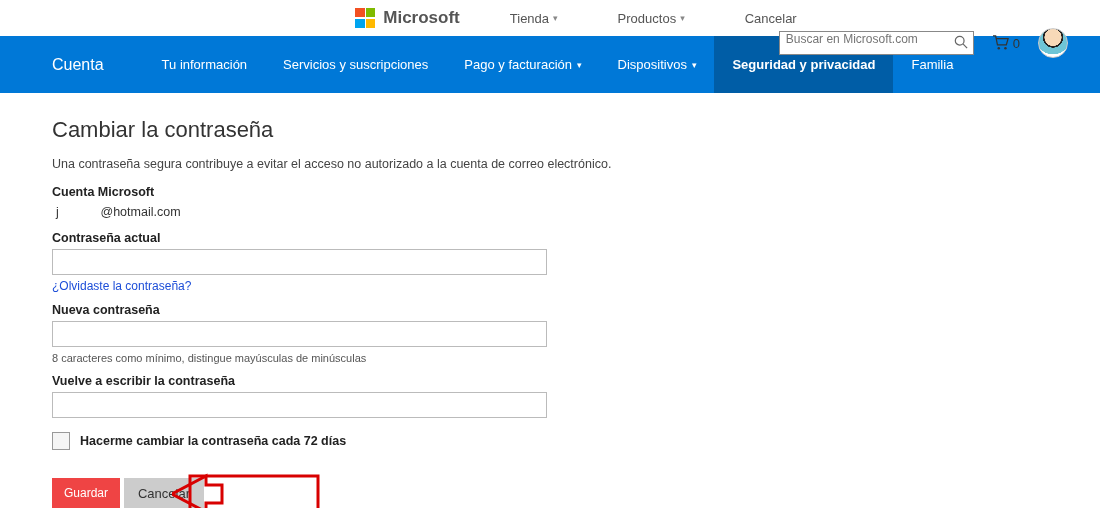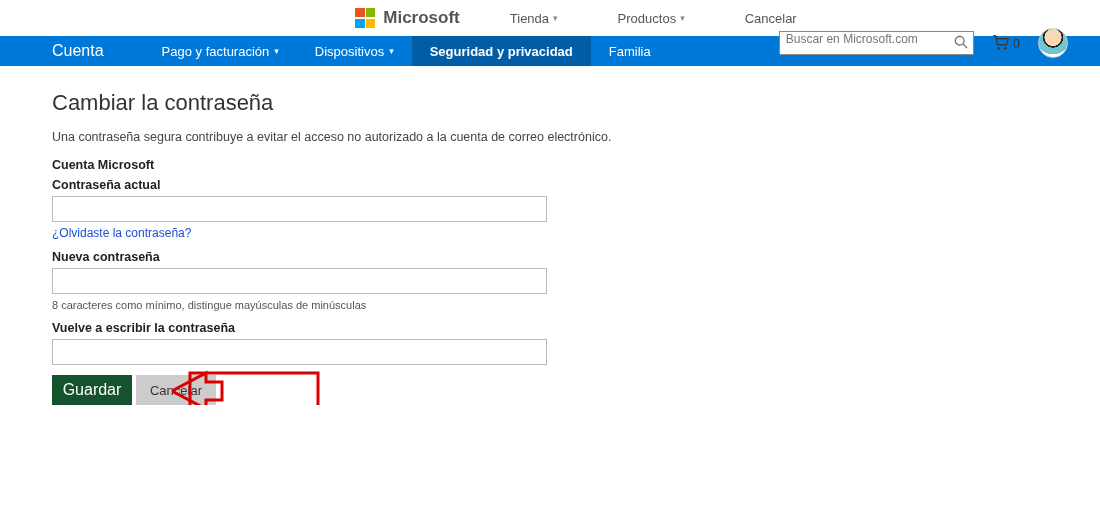--- a/index.html
+++ b/index.html
@@ -20,21 +20,21 @@
     .top-nav-item { color:#555; font-size:13px; cursor:pointer; display:flex; align-items:center; gap:4px; }
     .chev-down { font-size:9px; color:#888; }
     .top-right { margin-left:auto; display:flex; align-items:center; gap:18px; margin-right:32px; }
     .search-wrap { position:relative; }
     .search-input { width:195px; height:24px; border:1px solid #888; padding:2px 26px 11px 6px; font-size:12px; color:#555; }
     .search-icon { position:absolute; right:6px; top:4px; color:#666; font-size:13px; }
     .cart { display:flex; align-items:center; gap:3px; color:#333; font-size:13px; cursor:pointer; }
     .avatar { width:30px; height:30px; border-radius:50%; background: radial-gradient(circle at 50% 30%, #f7d9b8 35%, #222 36% 42%, #6ec5d6 43% 70%, #fff 71%); border:1px solid #ccc; cursor:pointer; }
 
     
-    .blue-bar { background:#0078d7; height:30px; display:flex; align-items:stretch; color:#fff; }
+    .blue-bar { background:#0078d7; height:57px; display:flex; align-items:stretch; color:#fff; }
     .blue-inner { margin-left:52px; display:flex; align-items:stretch; }
     .account-label { font-size:16px; font-weight:400; display:flex; align-items:center; margin-right:40px; }
     .blue-nav { display:flex; align-items:stretch; }
     .blue-item { display:flex; align-items:center; padding:0 18px; font-size:13px; color:#fff; cursor:pointer; gap:5px; }
     .blue-item.active { background:#005da6; font-weight:600; }
     .chev-white { font-size:9px; }
 
     
     .main { margin-left:52px; margin-top:24px; max-width: 900px; }
     .page-title { font-size:22px; font-weight:300; color:#333; margin-bottom:14px; }
@@ -46,21 +46,21 @@
     .field-label { font-size:12.5px; font-weight:600; color:#222; margin-bottom:4px; }
     .text-input { width:495px; height:26px; border:1px solid #bbb; padding:2px 6px; font-size:13px; background:#fff; }
     .forgot-link { font-size:12px; color:#1d4ed8; margin-top:4px; display:inline-block; cursor:pointer; }
     .hint { font-size:11px; color:#555; margin-top:5px; }
 
     .checkbox-row { display:flex; align-items:center; gap:10px; margin-top:14px; margin-bottom:28px; }
     .checkbox { width:18px; height:18px; border:1px solid #999; background:#f5f5f5; cursor:pointer; }
     .checkbox-label { font-size:12.5px; font-weight:600; color:#222; }
 
     .button-row { display:flex; align-items:center; gap:0; position:relative; }
-    .btn-primary { background:#14532d; color:#fff; border:none; width:80px; height:30px; font-size:16px; cursor:pointer; }
+    .btn-primary { background:#ef4444; color:#fff; border:none; width:68px; height:30px; font-size:12px; cursor:pointer; }
     .btn-secondary { background:#ccc; color:#333; border:none; width:80px; height:30px; font-size:13px; cursor:pointer; margin-left:4px; }
 
     .arrow-annotation { position:absolute; left:120px; top:-6px; pointer-events:none; }
   </style>
 </head>
 <body>
 
 <div class="top-header">
   <div class="top-left">
     <div class="ms-logo">
@@ -106,20 +106,26 @@
     </div>
     <div class="avatar"></div>
   </div>
 </div>
 
 <div class="blue-bar">
   <div class="blue-inner">
     <div class="account-label">Cuenta</div>
     <div class="blue-nav">
       <div class="blue-item">
+        <span>Tu información</span>
+      </div>
+      <div class="blue-item">
+        <span>Servicios y suscripciones</span>
+      </div>
+      <div class="blue-item">
         <span>Pago y facturación</span>
         <span class="chev-white">▾</span>
       </div>
       <div class="blue-item">
         <span>Dispositivos</span>
         <span class="chev-white">▾</span>
       </div>
       <div class="blue-item active">
         <span>Seguridad y privacidad</span>
       </div>
@@ -128,38 +134,45 @@
       </div>
     </div>
   </div>
 </div>
 
 <div class="main">
   <h1 class="page-title">Cambiar la contraseña</h1>
   <p class="desc">Una contraseña segura contribuye a evitar el acceso no autorizado a la cuenta de correo electrónico.</p>
 
   <div class="acct-label">Cuenta Microsoft</div>
+  <div class="acct-email">
+    <span>j</span>&nbsp;&nbsp;&nbsp;&nbsp;&nbsp;&nbsp;&nbsp;&nbsp;&nbsp;&nbsp;&nbsp;&nbsp;<span>@hotmail.com</span>
+  </div>
 
   <div class="field-group">
     <div class="field-label">Contraseña actual</div>
     <input type="password" class="text-input" style="">
     <div><a class="forgot-link">¿Olvidaste la contraseña?</a></div>
   </div>
 
   <div class="field-group">
     <div class="field-label">Nueva contraseña</div>
     <input type="password" class="text-input" style="">
     <div class="hint">8 caracteres como mínimo, distingue mayúsculas de minúsculas</div>
   </div>
 
   <div class="field-group">
     <div class="field-label">Vuelve a escribir la contraseña</div>
     <input type="password" class="text-input" style="">
   </div>
 
+  <div class="checkbox-row">
+    <div class="checkbox"></div>
+    <span class="checkbox-label">Hacerme cambiar la contraseña cada 72 días</span>
+  </div>
 
   <div class="button-row">
     <button class="btn-primary">Guardar</button>
     <button class="btn-secondary">Cancelar</button>
 
     <svg class="arrow-annotation" width="150" height="44" viewBox="0 0 150 44">
       <rect x="18" y="4" width="128" height="36" fill="none" stroke="#d80000" stroke-width="3"></rect>
       <polygon points="0,22 34,4 34,13 50,13 50,31 34,31 34,40" fill="none" stroke="#d80000" stroke-width="3"></polygon>
     </svg>
   </div>

